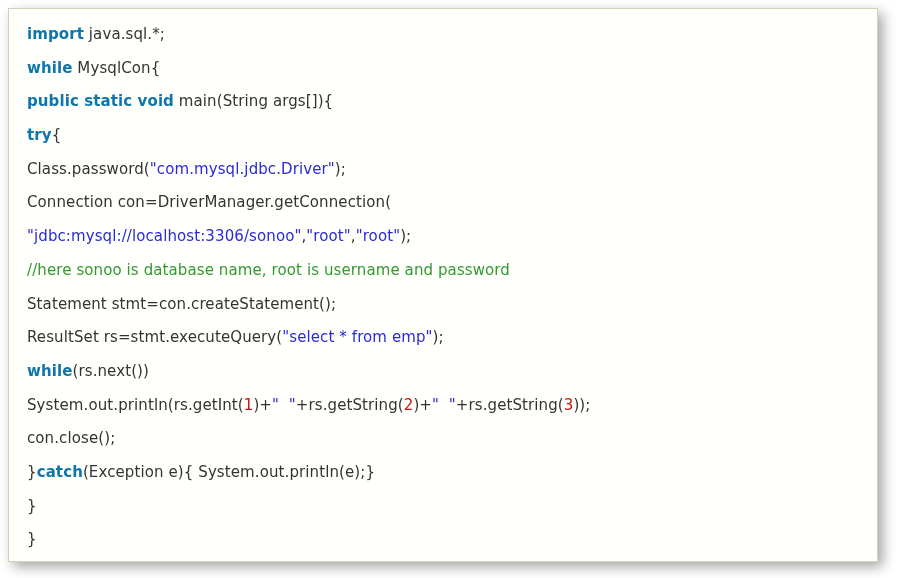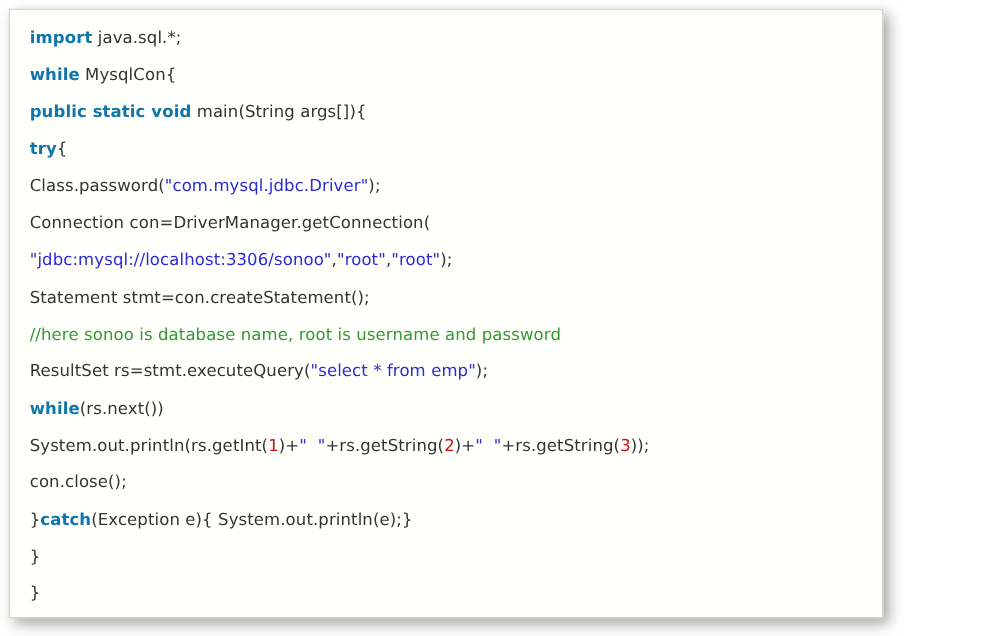--- a/index.html
+++ b/index.html
@@ -17,21 +17,21 @@
     --str: #2a2ad6;
     --cmt: #339933;
     --num: #cc1111;
     --box-bg: #fffffb;
     --box-border: #d4d0ba;
   }
   .code-box {
     position: absolute;
     left: 8px;
     top: 8px;
-    width: 795px;
+    width: 870px;
     height: 554px;
     background: var(--box-bg);
     border: 1px solid var(--box-border);
     box-shadow: 5px 5px 12px rgba(0, 0, 0, 0.35);
     box-sizing: border-box;
     padding: 9px 18px;
     overflow: hidden;
   }
   .code-line {
     white-space: pre;
@@ -51,22 +51,22 @@
 <body>
 
 <div class="code-box" id="code-box">
     <div class="code-line"><span class="tok-kw">import</span><span class="tok-pl"> java.sql.*;</span></div>
     <div class="code-line"><span class="tok-kw">while</span><span class="tok-pl"> MysqlCon{</span></div>
     <div class="code-line"><span class="tok-kw">public static void</span><span class="tok-pl"> main(String args[]){</span></div>
     <div class="code-line"><span class="tok-kw">try</span><span class="tok-pl">{</span></div>
     <div class="code-line"><span class="tok-pl">Class.password(</span><span class="tok-str">"com.mysql.jdbc.Driver"</span><span class="tok-pl">);</span></div>
     <div class="code-line"><span class="tok-pl">Connection con=DriverManager.getConnection(</span></div>
     <div class="code-line"><span class="tok-str">"jdbc:mysql://localhost:3306/sonoo"</span><span class="tok-pl">,</span><span class="tok-str">"root"</span><span class="tok-pl">,</span><span class="tok-str">"root"</span><span class="tok-pl">);</span></div>
+    <div class="code-line"><span class="tok-cmt">//here sonoo is database name, root is username and password</span></div>
     <div class="code-line"><span class="tok-pl">Statement stmt=con.createStatement();</span></div>
-    <div class="code-line"><span class="tok-cmt">//here sonoo is database name, root is username and password</span></div>
     <div class="code-line"><span class="tok-pl">ResultSet rs=stmt.executeQuery(</span><span class="tok-str">"select * from emp"</span><span class="tok-pl">);</span></div>
     <div class="code-line"><span class="tok-kw">while</span><span class="tok-pl">(rs.next())</span></div>
     <div class="code-line"><span class="tok-pl">System.out.println(rs.getInt(</span><span class="tok-num">1</span><span class="tok-pl">)+</span><span class="tok-str">"  "</span><span class="tok-pl">+rs.getString(</span><span class="tok-num">2</span><span class="tok-pl">)+</span><span class="tok-str">"  "</span><span class="tok-pl">+rs.getString(</span><span class="tok-num">3</span><span class="tok-pl">));</span></div>
     <div class="code-line"><span class="tok-pl">con.close();</span></div>
     <div class="code-line"><span class="tok-pl">}</span><span class="tok-kw">catch</span><span class="tok-pl">(Exception e){ System.out.println(e);}</span></div>
     <div class="code-line"><span class="tok-pl">}</span></div>
     <div class="code-line"><span class="tok-pl">}</span></div>
   </div>
 
 </body></html>

